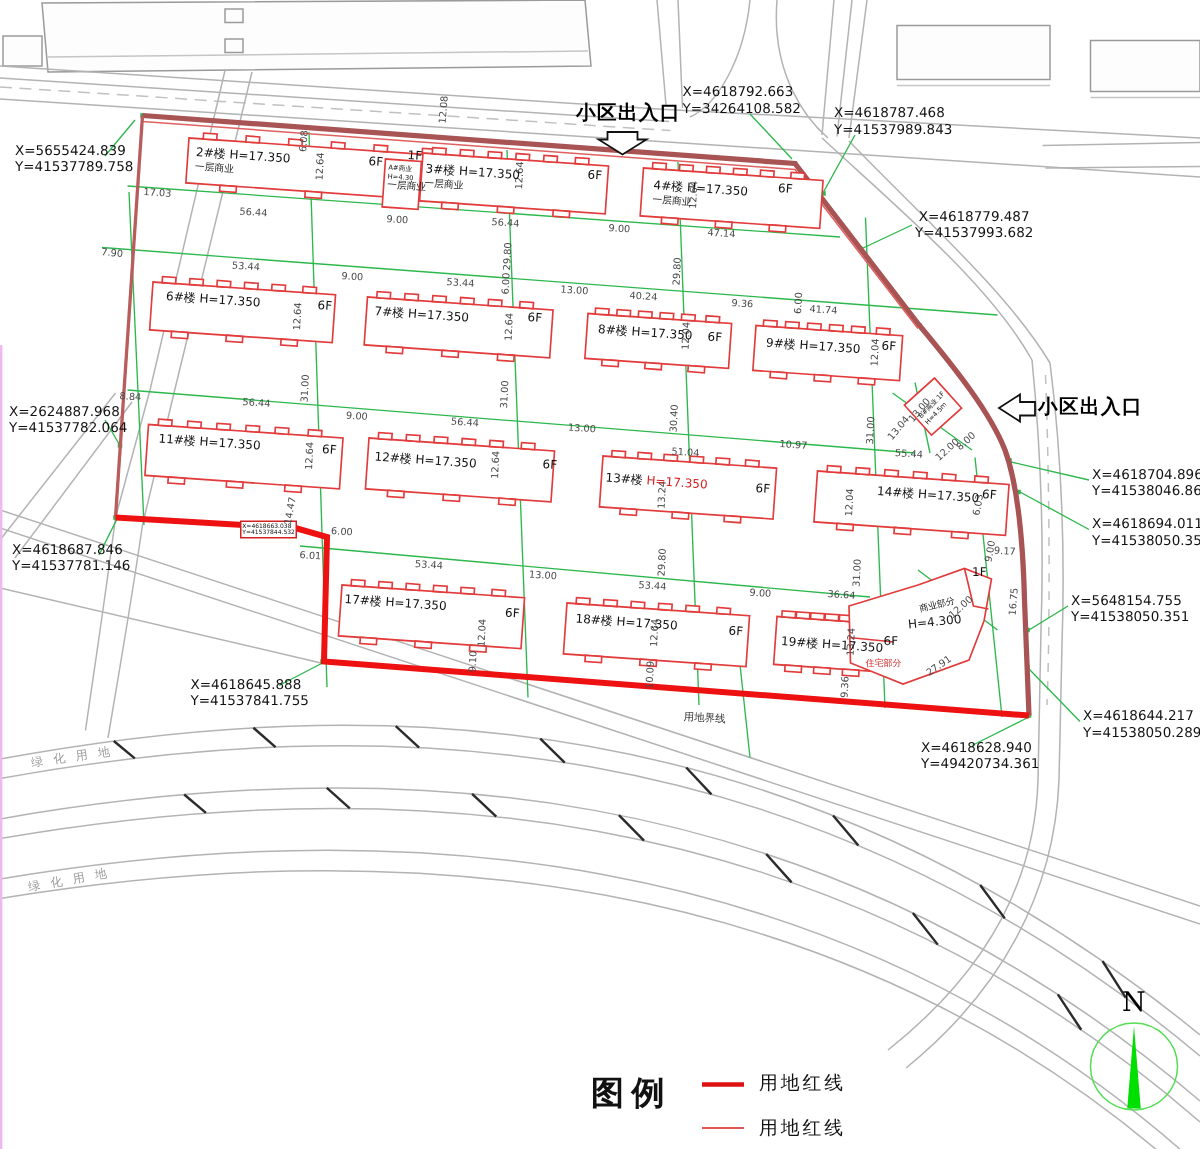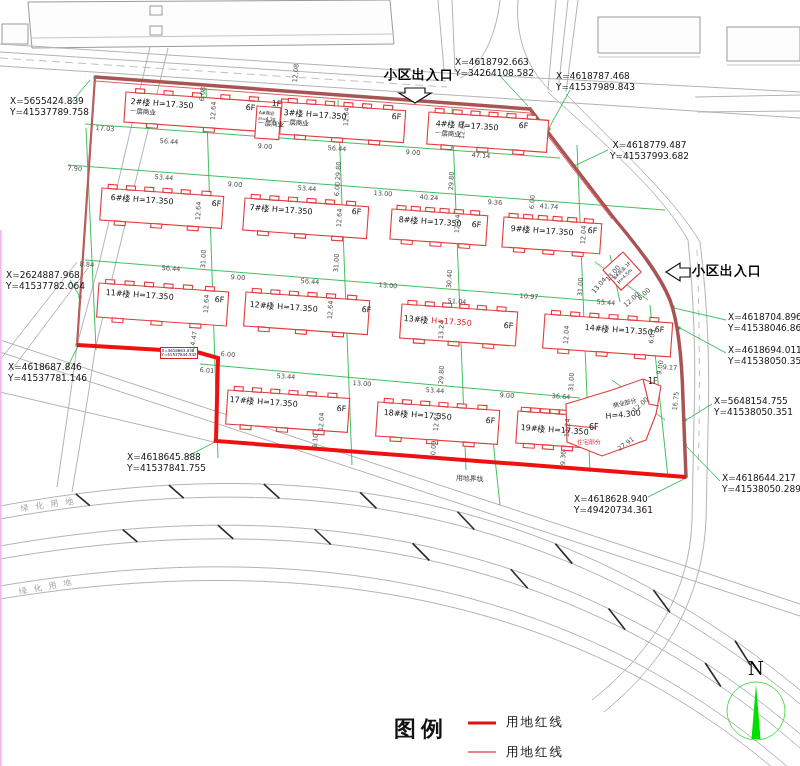--- a/index.html
+++ b/index.html
@@ -470,21 +470,21 @@
         <div>Y=41538050.351</div>
       </div>
       <div class="lbl coord" style="left: 714px; top: 396px;">
         <div>X=5648154.755</div>
         <div>Y=41538050.351</div>
       </div>
       <div class="lbl coord" style="left: 722px; top: 473px;">
         <div>X=4618644.217</div>
         <div>Y=41538050.289</div>
       </div>
-      <div class="lbl coord" style="left: 574px; top: 494px;">
+      <div class="lbl coord" style="left: 614px; top: 494px;">
         <div>X=4618628.940</div>
         <div>Y=49420734.361</div>
       </div>
       <div class="lbl coord" style="left: 6px; top: 270px;">
         <div>X=2624887.968</div>
         <div>Y=41537782.064</div>
       </div>
       <div class="lbl coord" style="left: 8px; top: 362px;">
         <div>X=4618687.846</div>
         <div>Y=41537781.146</div>

